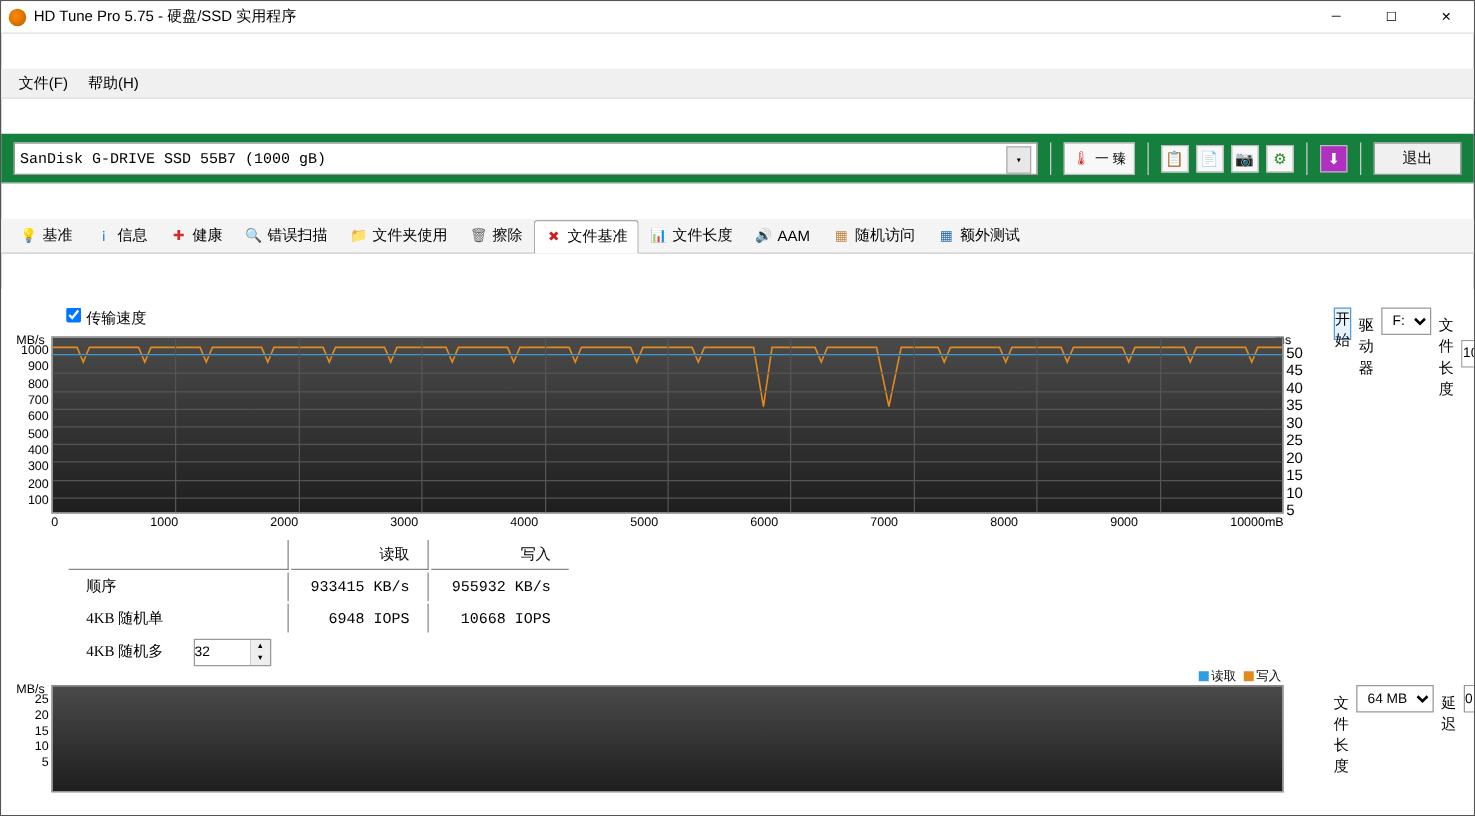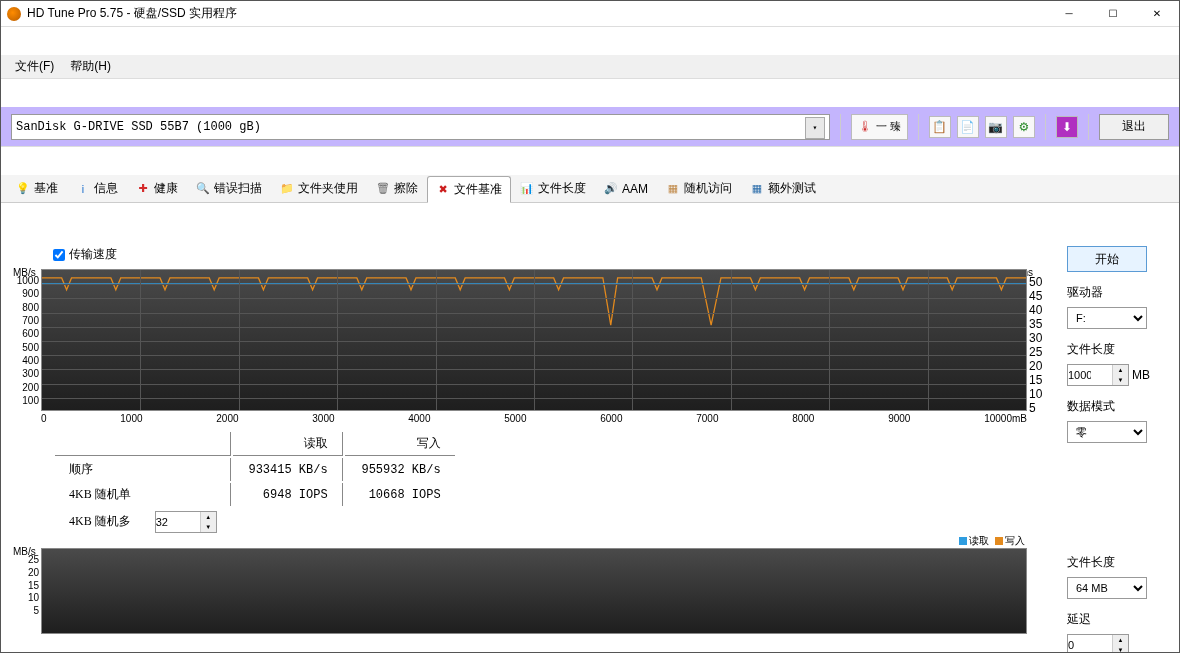--- a/index.html
+++ b/index.html
@@ -4,47 +4,47 @@
 <style>
 * { box-sizing: border-box; margin: 0; padding: 0; }
 body { font-family: "Microsoft YaHei", "SimSun", Arial, sans-serif; font-size: 12px; background: #000; width: 1180px; height: 653px; overflow: hidden; }
 .window { width: 1180px; height: 653px; background: #fff; border: 1px solid #555; display: flex; flex-direction: column; gap: 28px; }
 .titlebar { height: 26px; background: #fff; display: flex; align-items: center; padding: 0 0 0 6px; border-bottom: 1px solid #ddd; }
 .titlebar .app-icon { width: 14px; height: 14px; margin-right: 6px; background: radial-gradient(circle at 40% 40%, #ff8c00, #b85c00); border-radius: 50%; }
 .titlebar .title { flex: 1; color: #000; font-size: 12px; }
 .titlebar .win-btn { width: 44px; height: 26px; display: flex; align-items: center; justify-content: center; font-family: "Segoe UI Symbol", sans-serif; font-size: 10px; color: #000; }
 .menubar { height: 24px; background: #f0f0f0; display: flex; align-items: center; padding: 0 6px; border-bottom: 1px solid #ddd; }
 .menubar .menu-item { padding: 3px 8px; cursor: default; }
-.toolbar { height: 40px; background: #c4b5fd; display: flex; align-items: center; padding: 0 10px; gap: 6px; border-bottom: 1px solid #ddd; }
+.toolbar { height: 40px; background: #15803d; display: flex; align-items: center; padding: 0 10px; gap: 6px; border-bottom: 1px solid #ddd; }
 .drive-select { flex: 1; height: 26px; border: 1px solid #999; background: #fff; font-family: "Courier New", monospace; font-size: 12px; padding: 0 26px 0 4px; position: relative; display: flex; align-items: center; }
 .drive-select::after { content: "▾"; position: absolute; right: 4px; top: 2px; width: 18px; height: 20px; background: #e8e8e8; border: 1px solid #aaa; display: flex; align-items: center; justify-content: center; font-size: 8px; }
 .tool-sep { width: 1px; height: 26px; background: #ccc; margin: 0 4px; }
 .tb-icon { width: 22px; height: 22px; border: 1px solid #bbb; background: #f8f8f8; display: flex; align-items: center; justify-content: center; font-size: 12px; }
 .temp-group { display: flex; align-items: center; height: 26px; border: 1px solid #bbb; background: #f8f8f8; padding: 0 6px; gap: 4px; font-size: 11px; }
 .exit-btn { width: 70px; height: 26px; border: 1px solid #999; background: #f0f0f0; font-size: 12px; }
 .tabbar { height: 28px; background: #f4f4f4; display: flex; align-items: center; padding: 0 6px; border-bottom: 1px solid #ccc; }
 .tab { display: flex; align-items: center; gap: 4px; padding: 4px 8px; border: 1px solid transparent; font-size: 12px; cursor: default; }
 .tab.active { background: #fff; border: 1px solid #aaa; border-bottom: 1px solid #fff; border-radius: 3px 3px 0 0; position: relative; top: 1px; }
 .tab .ico { width: 14px; height: 14px; display: inline-flex; align-items: center; justify-content: center; font-size: 11px; }
 .content { flex: 1; background: #fff; padding: 15px 12px; display: flex; flex-direction: column; gap: 10px; overflow: hidden; }
 .row1 { display: flex; gap: 20px; align-items: flex-start; }
 .chart-area { flex: 1; }
-.check-label { display: flex; align-items: center; gap: 4px; margin: 0 0 6px 40px; font-size: 12px; }
+.check-label { display: flex; align-items: flex-start; gap: 4px; margin: 0 0 6px 40px; font-size: 12px; }
 .check-label input { width: 12px; height: 12px; }
 .chart-wrap { position: relative; margin-left: 28px; }
 .axlabel-l { position: absolute; left: -28px; top: -2px; font-size: 10px; color: #000; }
 .axlabel-r { position: absolute; right: -6px; top: -2px; font-size: 10px; color: #000; }
 .yaxis-l { position: absolute; left: -28px; top: 6px; bottom: 18px; display: flex; flex-direction: column; justify-content: space-between; font-size: 10px; text-align: right; width: 26px; }
 .yaxis-r { position: absolute; right: -18px; top: 6px; bottom: 18px; display: flex; flex-direction: column; justify-content: space-between; font-size: 12px; text-align: left; width: 16px; }
 .xaxis { display: flex; justify-content: space-between; font-size: 10px; padding: 2px 0 0; }
 .plot { height: 142px; background: linear-gradient(to bottom, #4a4a4a, #1e1e1e); border: 1px solid #888; position: relative; overflow: hidden; }
 .plot .grid-v { position: absolute; top: 0; bottom: 0; width: 0; border-left: 1px solid #555; }
 .plot .grid-h { position: absolute; left: 0; right: 0; height: 0; border-top: 1px solid #555; }
 .plot svg { position: absolute; inset: 0; width: 100%; height: 100%; }
-.controls { width: 100px; display: flex; flex-direction: column; gap: 6px; }
+.controls { width: 100px; display: flex; gap: 6px; }
 .btn-start { width: 80px; height: 26px; border: 1px solid #5b9bd5; background: #e7f3ff; font-size: 12px; }
 .ctrl-lbl { font-size: 12px; margin-top: 6px; }
 .sel, .num-in { width: 80px; height: 22px; border: 1px solid #999; font-size: 11px; padding: 0 4px; background: #fff; }
 .num-row { display: flex; align-items: center; gap: 3px; }
 .num-spinner { width: 62px; height: 22px; border: 1px solid #999; display: flex; }
 .num-spinner input { border: none; width: 44px; font-size: 11px; text-align: left; padding-right: 21px; }
 .num-spinner .sp { width: 16px; display: flex; flex-direction: column; border-left: 1px solid #ccc; }
 .num-spinner .sp div { flex: 1; font-size: 6px; display: flex; align-items: center; justify-content: center; background: #eee; }
 .result-table { margin: 6px 0 0 40px; font-family: "Courier New", monospace; font-size: 12px; }
 .result-table td { padding: 3px 14px; }

